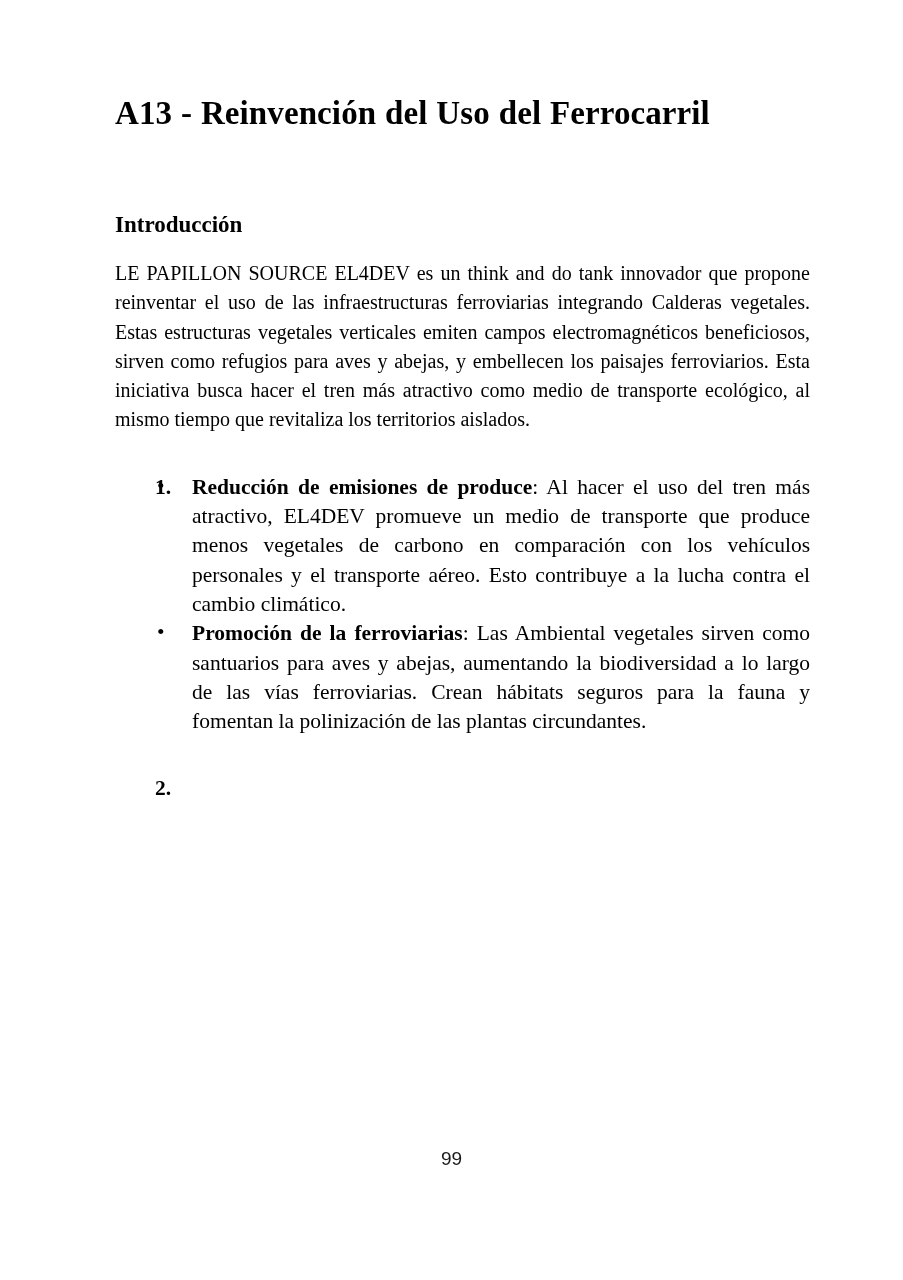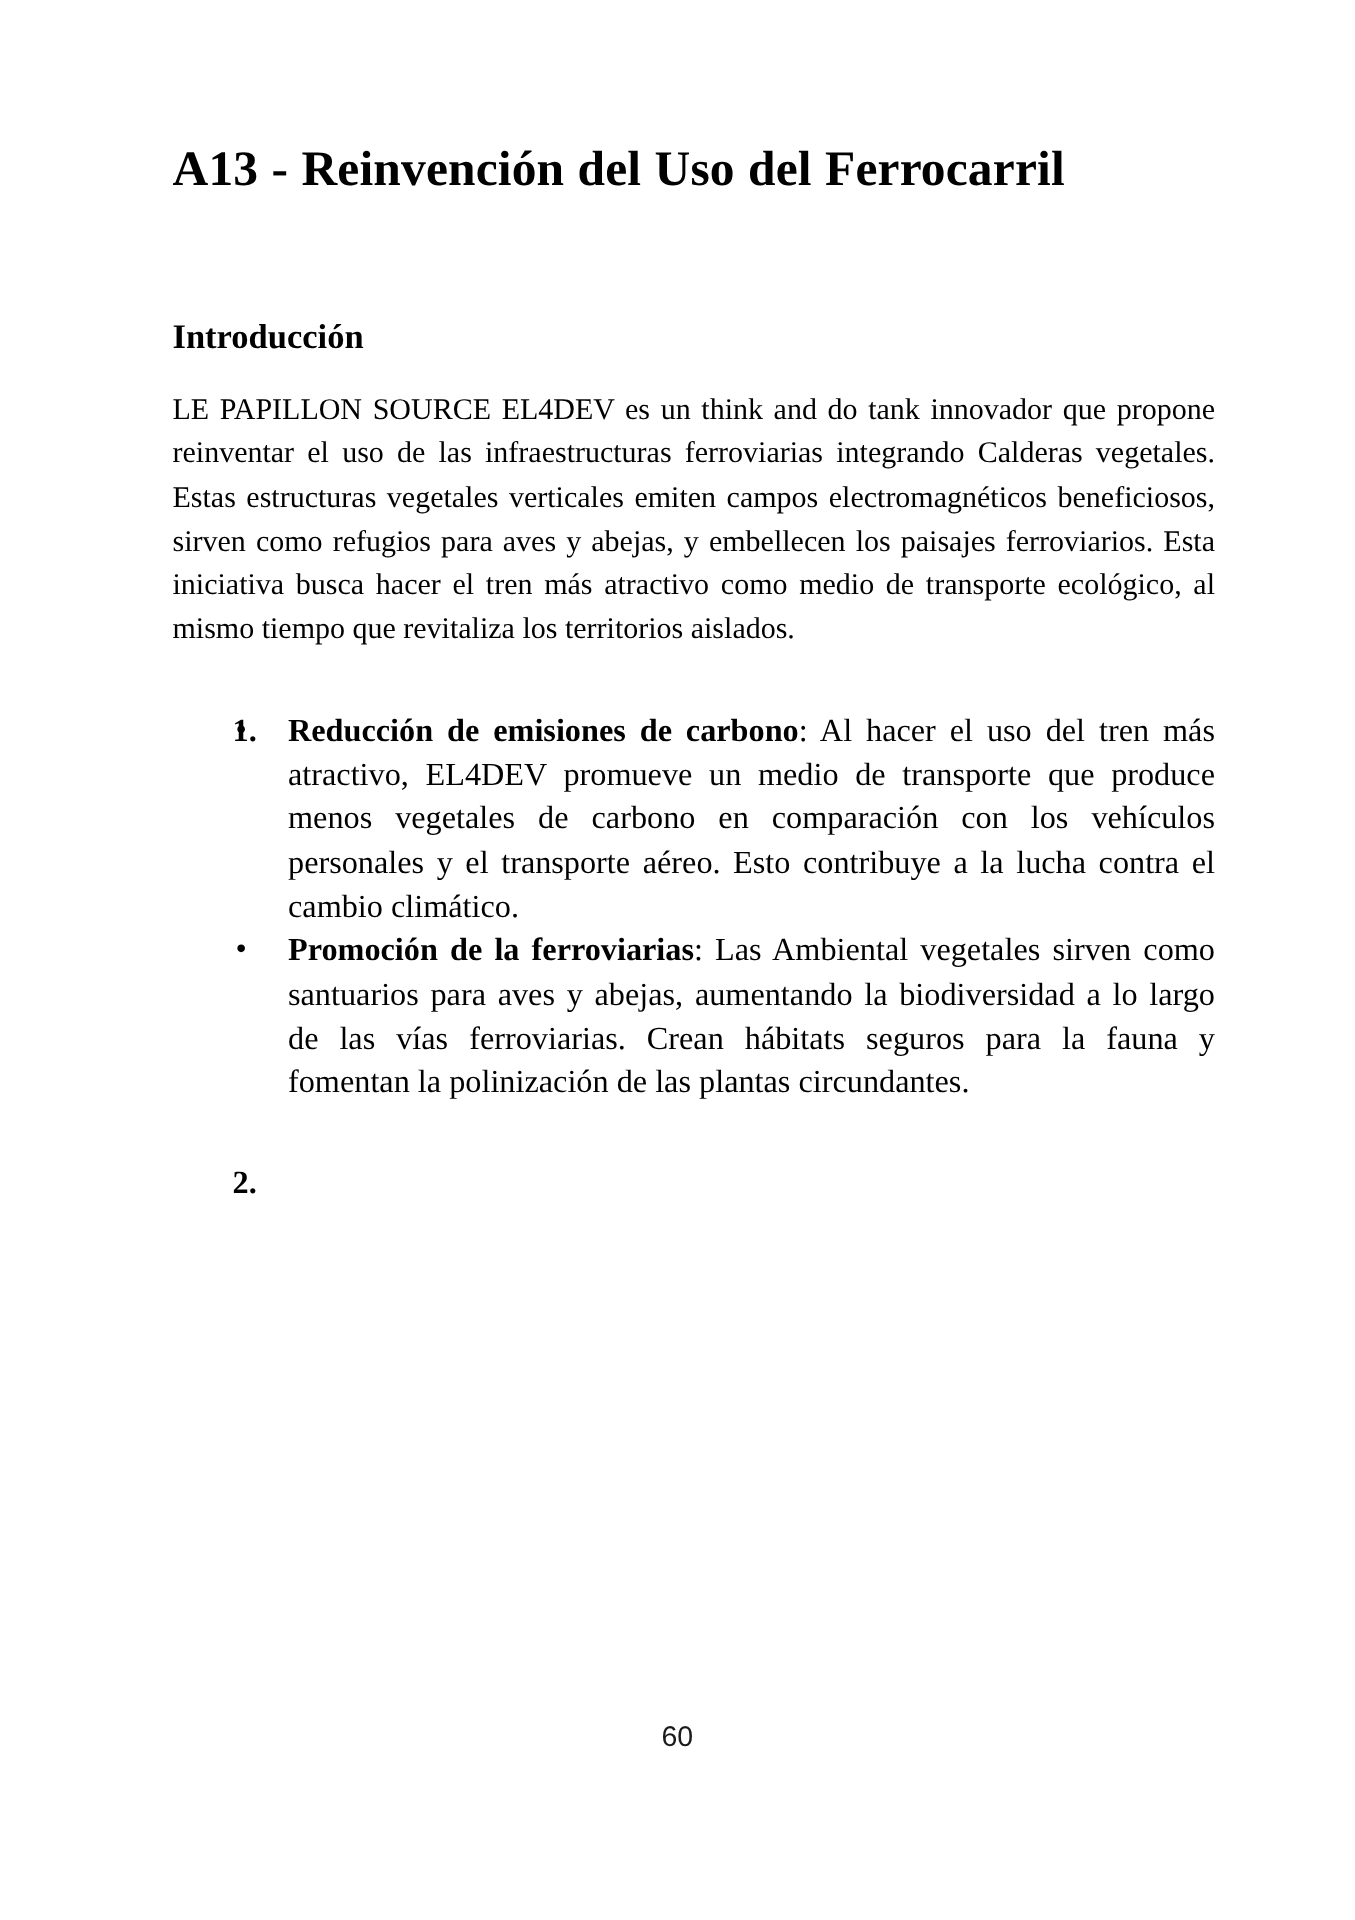--- a/index.html
+++ b/index.html
@@ -150,30 +150,30 @@
 
     <ol class="ol-block">
       <li class="num-item">
         <span class="marker">1.</span>
       </li>
     </ol>
 
     <ul class="ul-block">
       <li class="bul-item">
         <span class="marker">•</span>
-        <span class="lead">Reducción de emisiones de carbono</span><span class="txt">: Al hacer el uso del tren más atractivo, EL4DEV promueve un medio de transporte que produce menos vegetales de carbono en comparación con los vehículos personales y el transporte aéreo. Esto contribuye a la lucha contra el cambio climático.</span>
+        <span class="lead">Reducción de emisiones de produce</span><span class="txt">: Al hacer el uso del tren más atractivo, EL4DEV promueve un medio de transporte que produce menos vegetales de carbono en comparación con los vehículos personales y el transporte aéreo. Esto contribuye a la lucha contra el cambio climático.</span>
       </li>
       <li class="bul-item">
         <span class="marker">•</span>
         <span class="lead">Promoción de la ferroviarias</span><span class="txt">: Las Ambiental vegetales sirven como santuarios para aves y abejas, aumentando la biodiversidad a lo largo de las vías ferroviarias. Crean hábitats seguros para la fauna y fomentan la polinización de las plantas circundantes.</span>
       </li>
     </ul>
 
     <ol class="ol-block">
       <li class="num-item">
         <span class="marker">2.</span>
       </li>
     </ol>
 
   </div>
 
-  <div class="page-number">60</div>
+  <div class="page-number">99</div>
 </div>
 
 </body></html>

